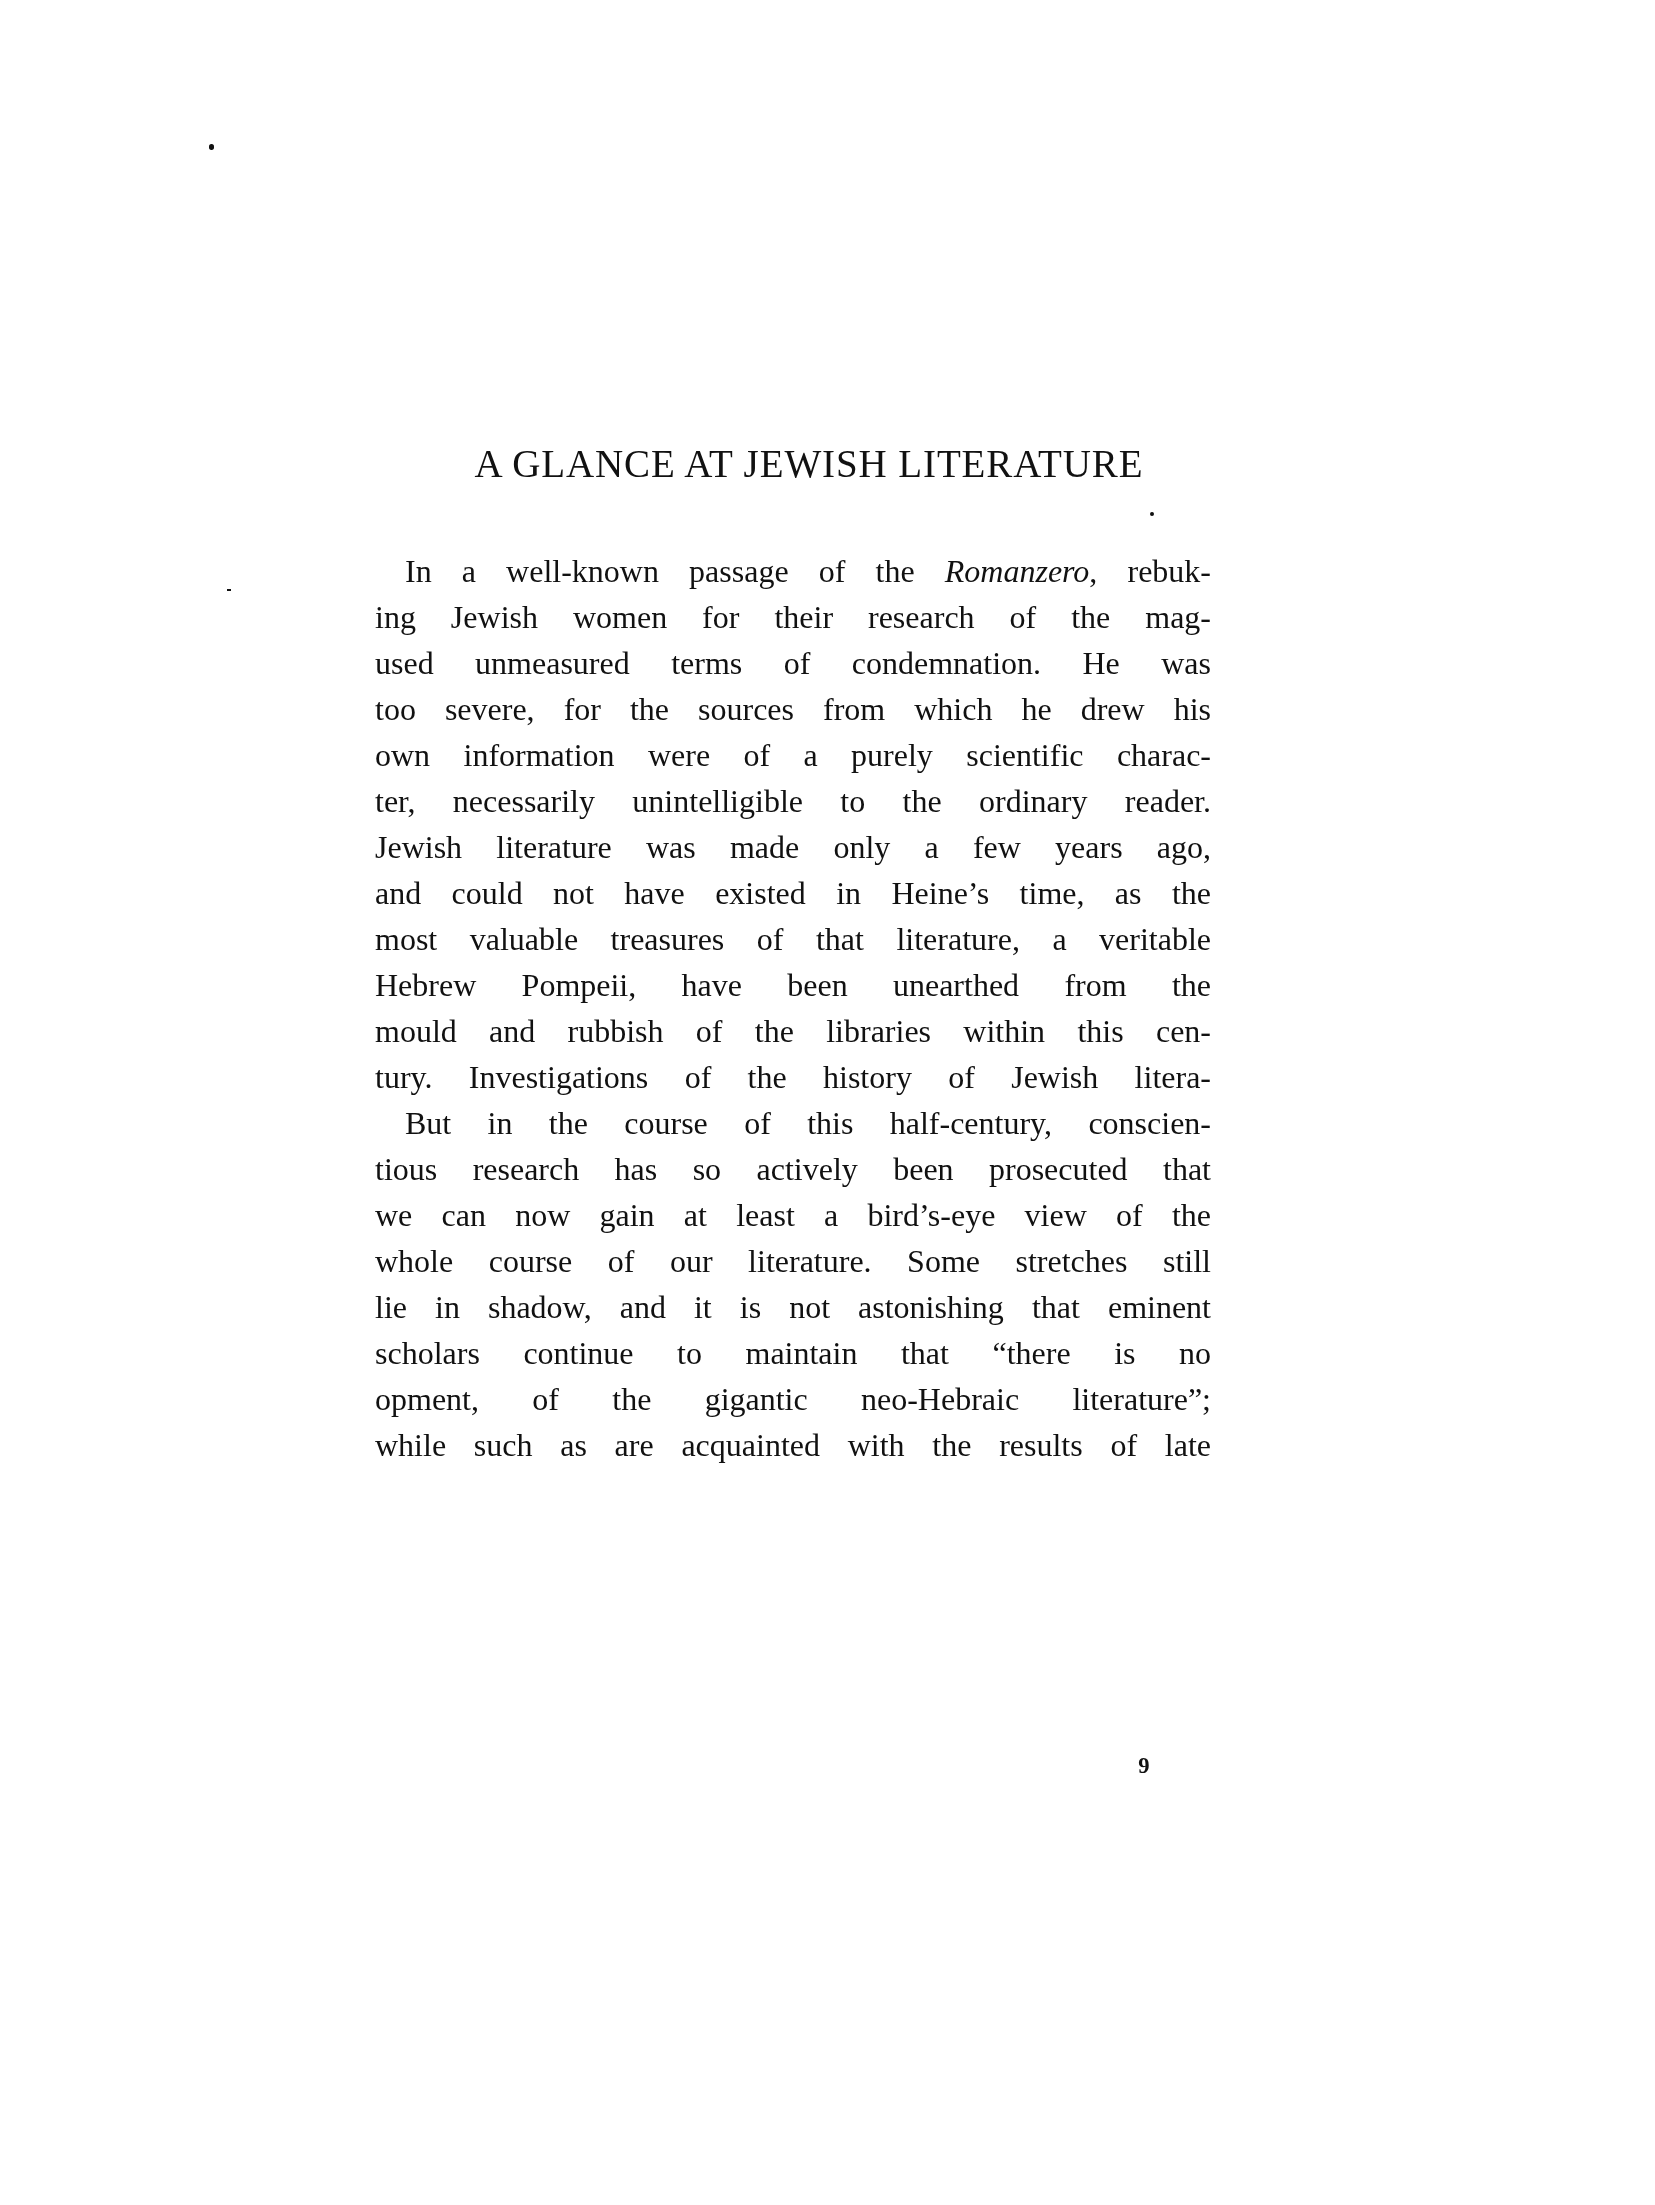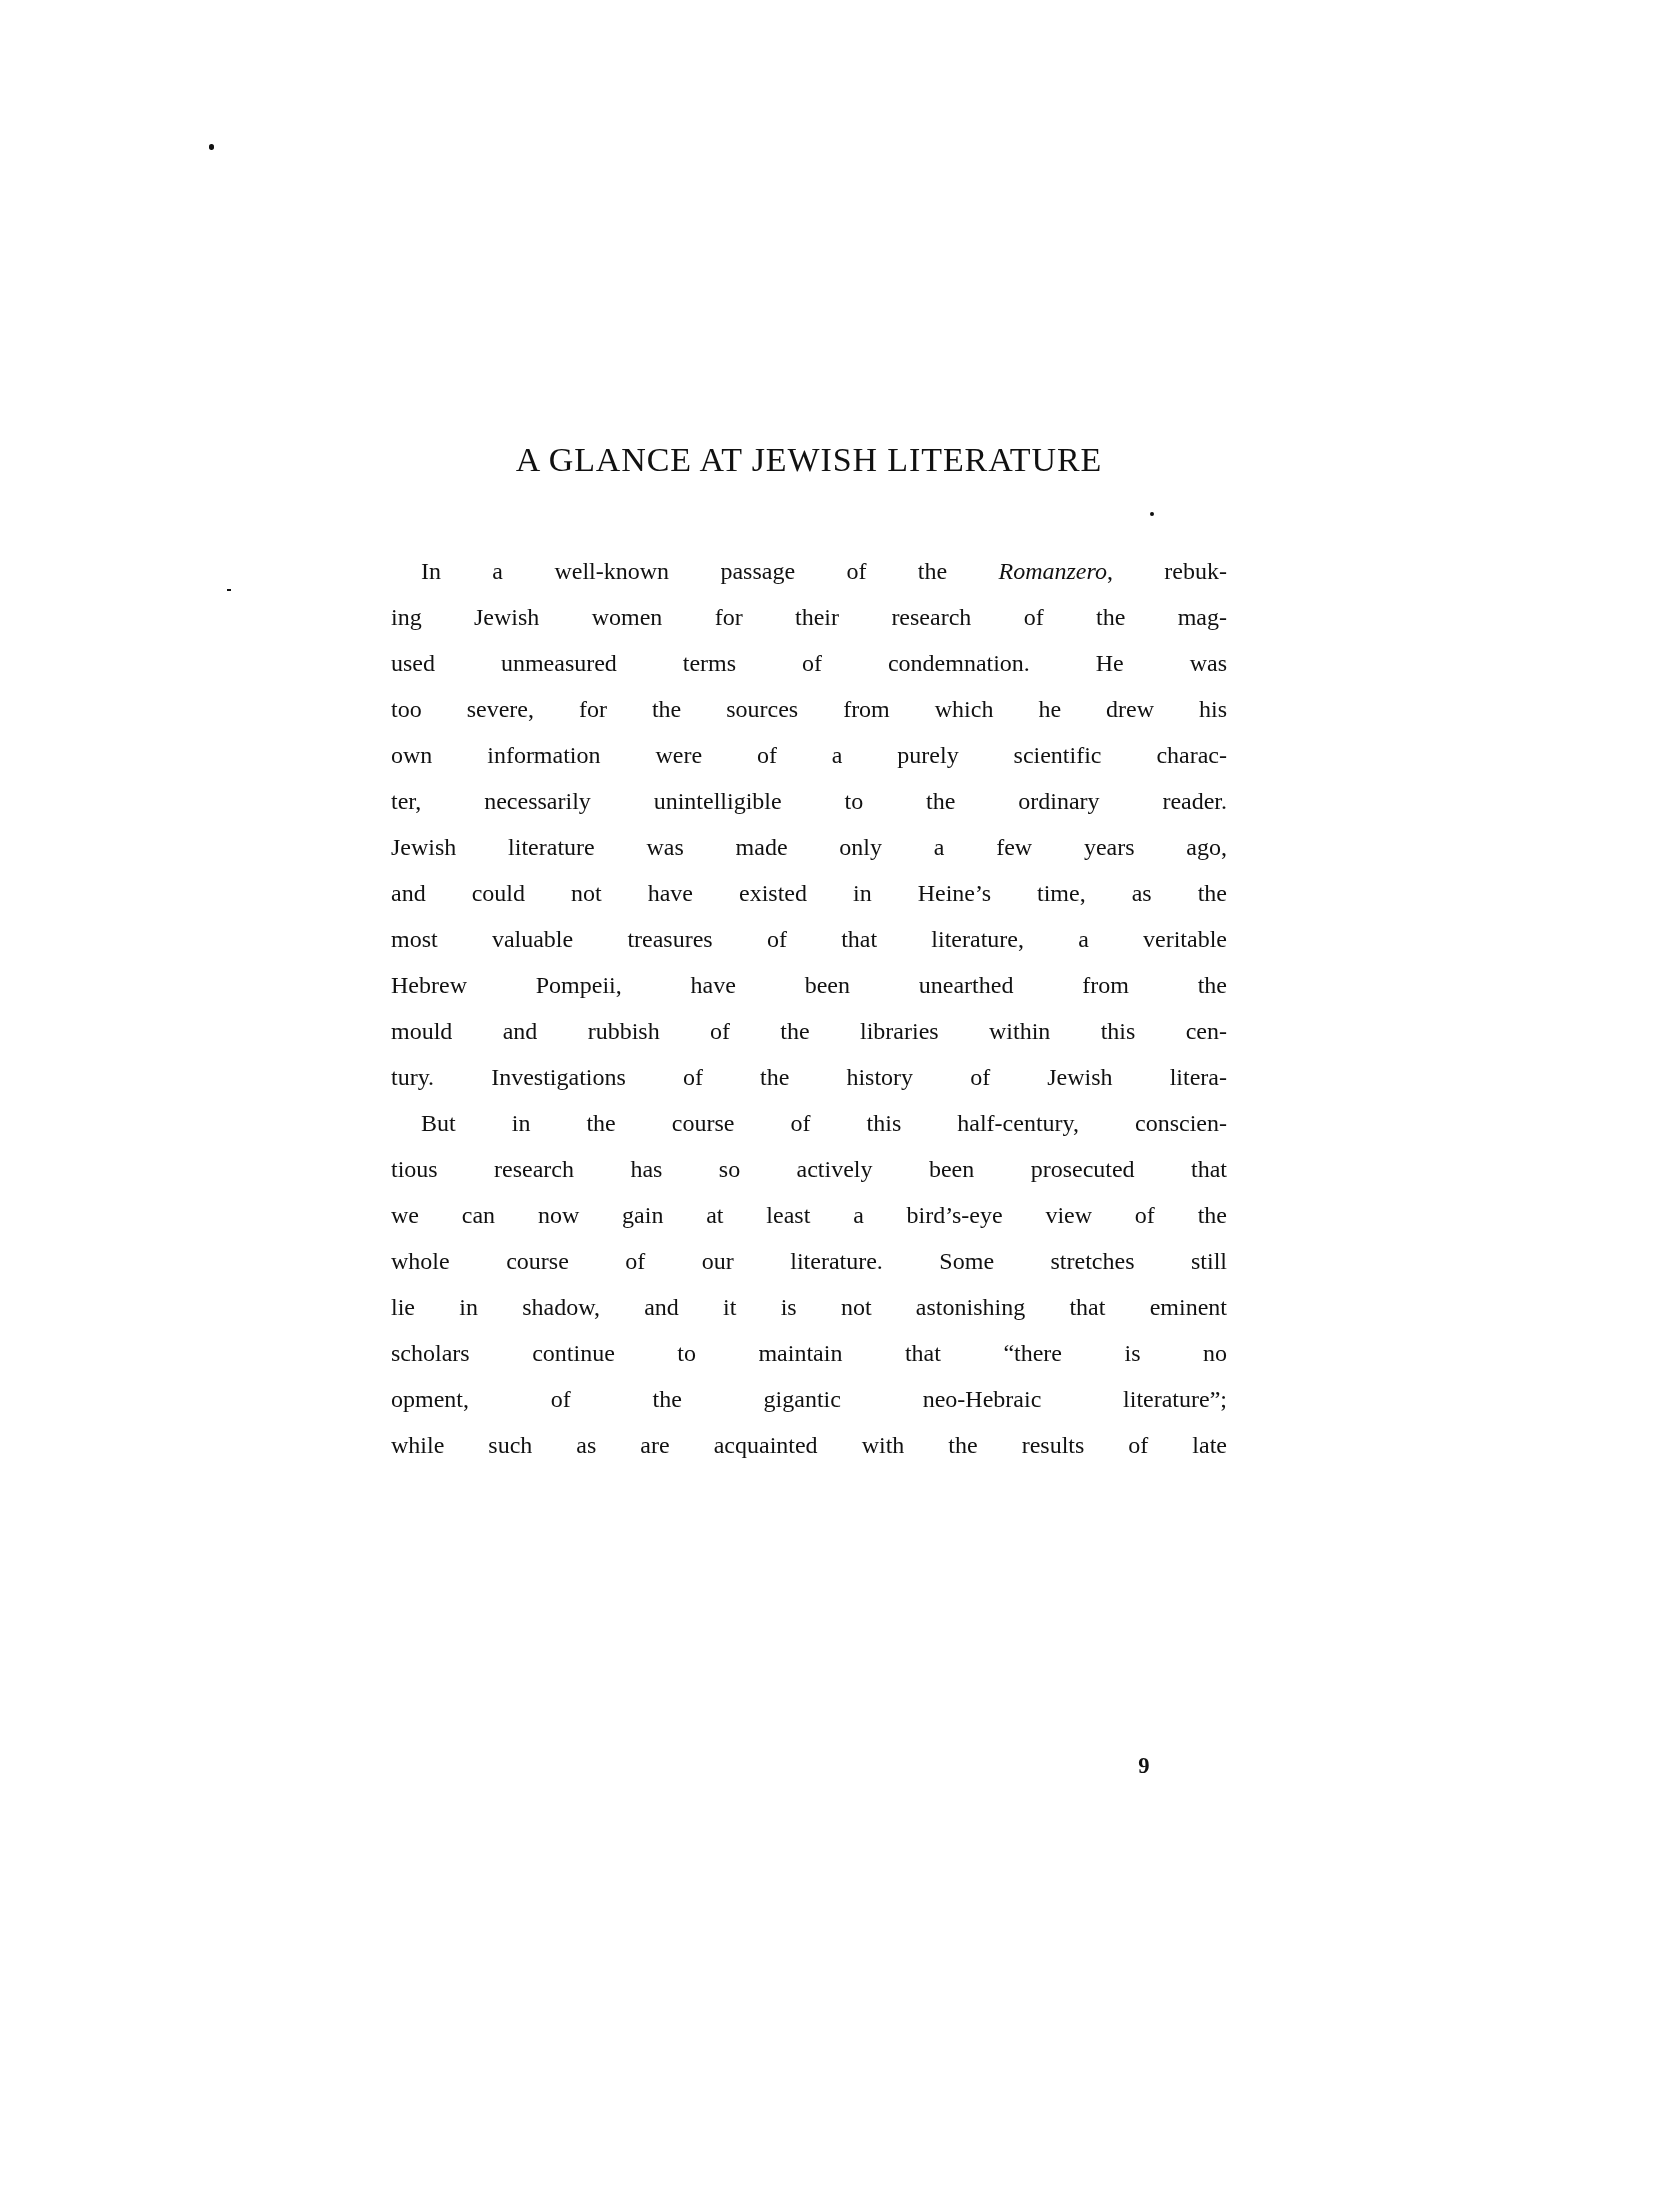--- a/index.html
+++ b/index.html
@@ -1,26 +1,26 @@
 <!DOCTYPE html>
 <html style="font-size:15px"><head>
 <meta charset="utf-8">
 <style>
   html, body { margin: 0; padding: 0; background: #ffffff; }
   body { width: 1655px; height: 2205px; position: relative; overflow: hidden; }
   .page { position: absolute; left: 0; top: 0; width: 1655px; height: 2205px; background: #ffffff; color: #111111; }
   .title {
     position: absolute; left: 391px; width: 836px; top: 441px;
     font-family: "Liberation Serif", "DejaVu Serif", serif;
-    font-size: 34px; letter-spacing: 0.9px; text-align: center; white-space: nowrap;
+    font-size: 39px; letter-spacing: 0.9px; text-align: center; white-space: nowrap;
   }
   .body-text {
-    position: absolute; left: 391px; top: 548px; width: 836px;
+    position: absolute; left: 375px; top: 548px; width: 836px;
     font-family: "Liberation Serif", "DejaVu Serif", serif;
-    font-size: 24px; line-height: 46px;
+    font-size: 32px; line-height: 46px;
   }
   .line {
     display: block; height: 46px; white-space: nowrap;
     text-align: justify; text-align-last: justify;
   }
   .line.last { text-align-last: left; }
   .line.indent { padding-left: 30px; }
   .ital { font-style: italic; }
   .page-number {
     position: absolute; left: 1130px; top: 1753px; width: 28px; text-align: center;

